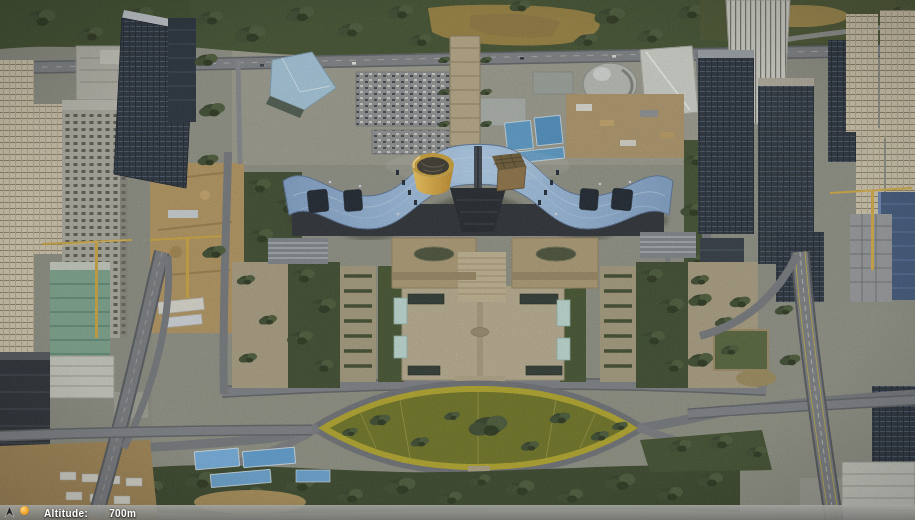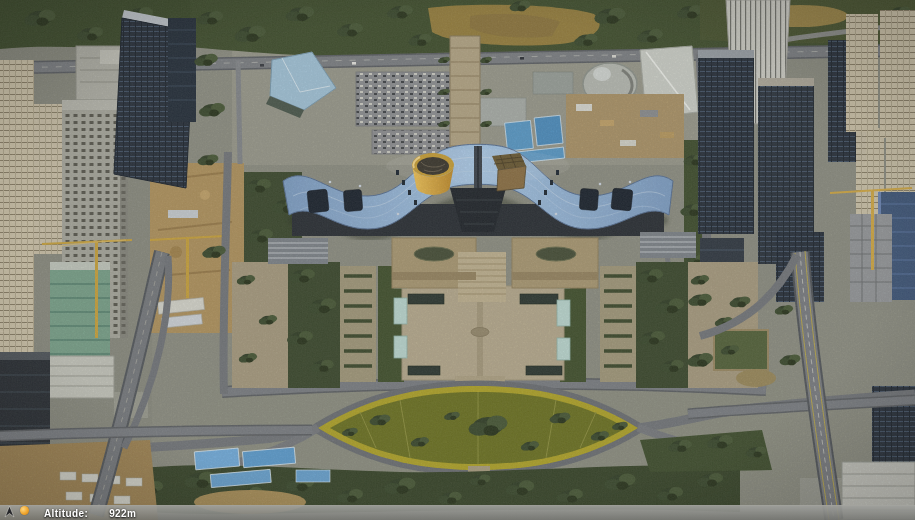--- a/index.html
+++ b/index.html
@@ -482,18 +482,18 @@
 </g>
 
 <rect width="915" height="520" filter="url(#grainD)" opacity=".10"></rect>
 <rect width="915" height="520" filter="url(#grainW)" opacity=".07"></rect>
 <rect width="915" height="520" fill="url(#vin)"></rect>
 </svg>
 
 <div class="status-bar">
   <span class="status-dot"></span>
   <span class="status-text">Altitude:</span>
-  <span class="status-text status-value">922m</span>
+  <span class="status-text status-value">700m</span>
   <svg class="north-needle" width="11" height="12" viewBox="0 0 11 12">
     <polygon points="5.5,0 10,11 5.5,7.5 1,11" fill="#26262a" stroke="#cfcfc8" stroke-width="0.6"></polygon>
   </svg>
 </div>
 </div>
 
 </body></html>

